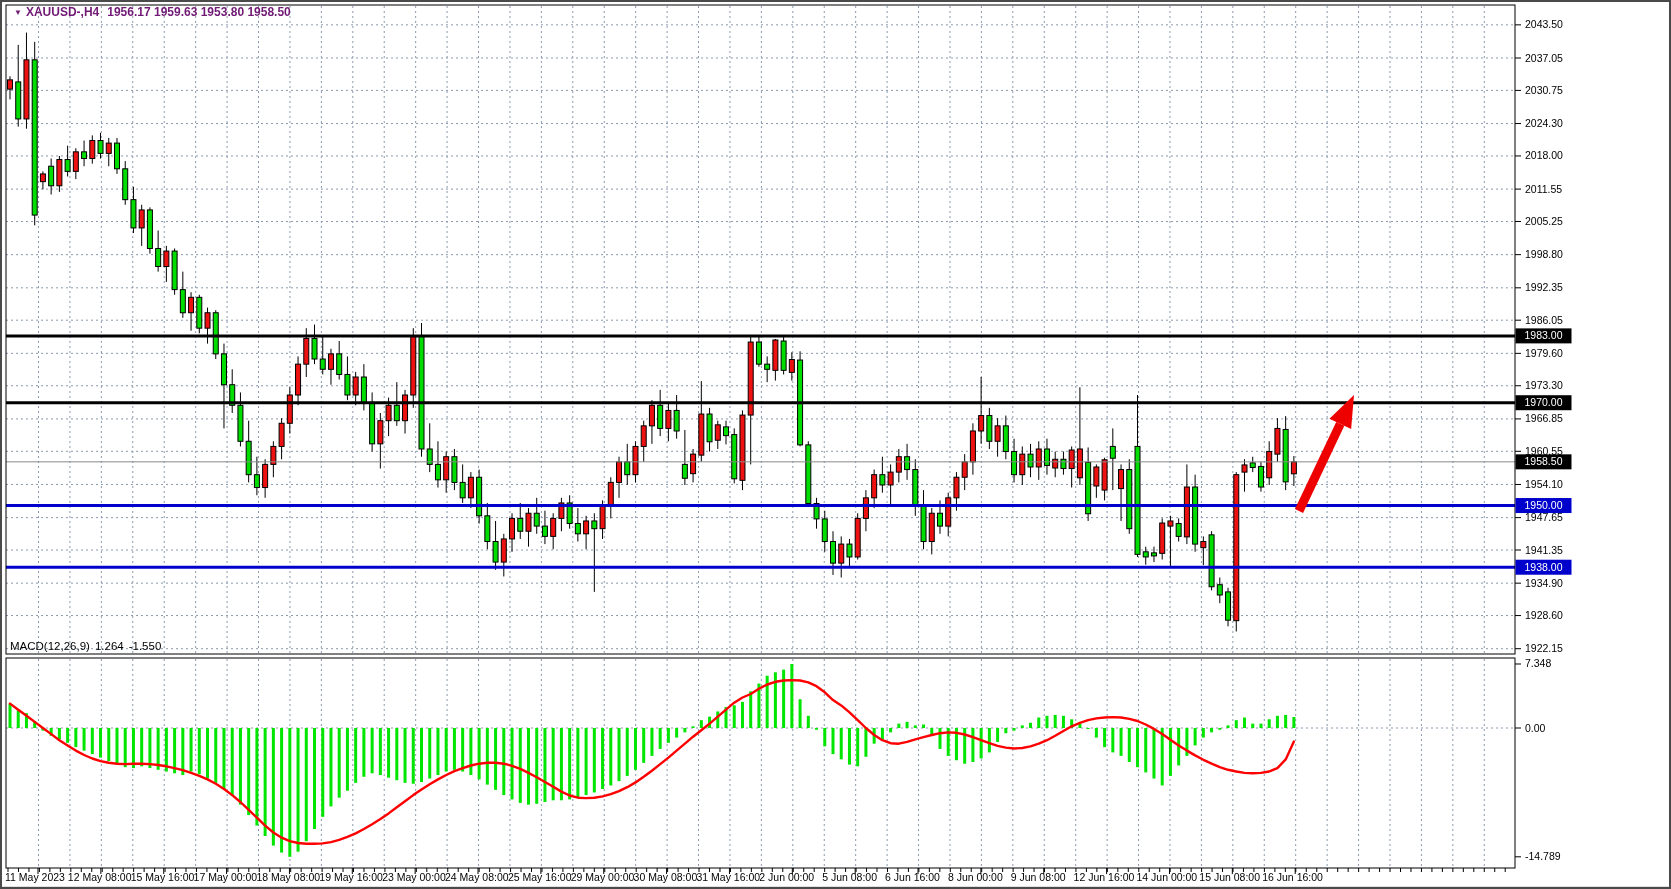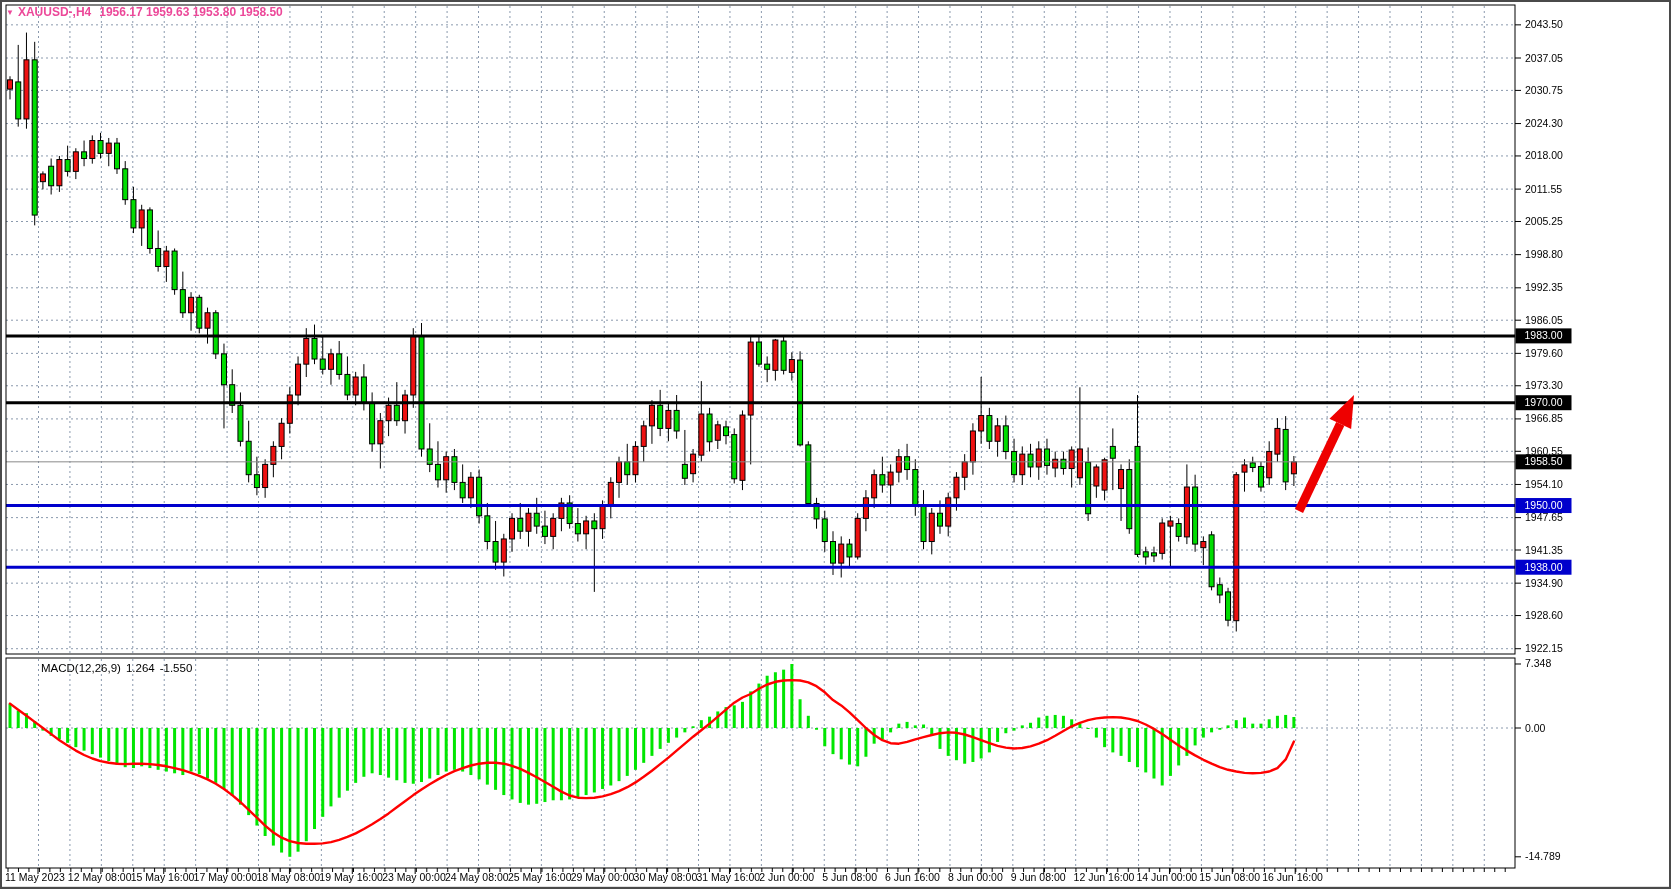--- a/index.html
+++ b/index.html
@@ -8,29 +8,29 @@
     width:1671px;height:889px;
     box-sizing:border-box;
     border:2px solid #4a4a4a;
     background:#ffffff;
     overflow:hidden;
     font-family:"Liberation Sans",sans-serif;
   }
   .win svg{position:absolute;left:0;top:0;}
   svg text{font-family:"Liberation Sans",sans-serif;font-size:10.5px;fill:#000;}
   .title-row{
-    position:absolute;left:4px;top:3px;z-index:5;
-    font:bold 12px "Liberation Sans",sans-serif;color:#ec4899;
+    position:absolute;left:12px;top:3px;z-index:5;
+    font:bold 12px "Liberation Sans",sans-serif;color:#701a75;
     white-space:nowrap;
   }
   .title-row .tri{font-size:8px;margin-right:4px;vertical-align:1px;cursor:pointer;}
   .title-row .sym{margin-right:8px;}
   .macd-lab{
-    position:absolute;left:8px;top:660px;z-index:5;
-    font:11.5px "Liberation Sans",sans-serif;color:#000;white-space:nowrap;margin-left:31px;
+    position:absolute;left:8px;top:638px;z-index:5;
+    font:11.5px "Liberation Sans",sans-serif;color:#000;white-space:nowrap;
   }
   .macd-lab span{margin-right:5px;}
 </style>
 </head>
 <body>
 
 <div class="win">
   <svg id="cv" width="1667" height="885" viewBox="0 0 1667 885">
       <rect x="0" y="0" width="1667" height="885" fill="#ffffff"></rect>
       <g stroke="#8a99ad" stroke-width="1" stroke-dasharray="2 3" fill="none">

